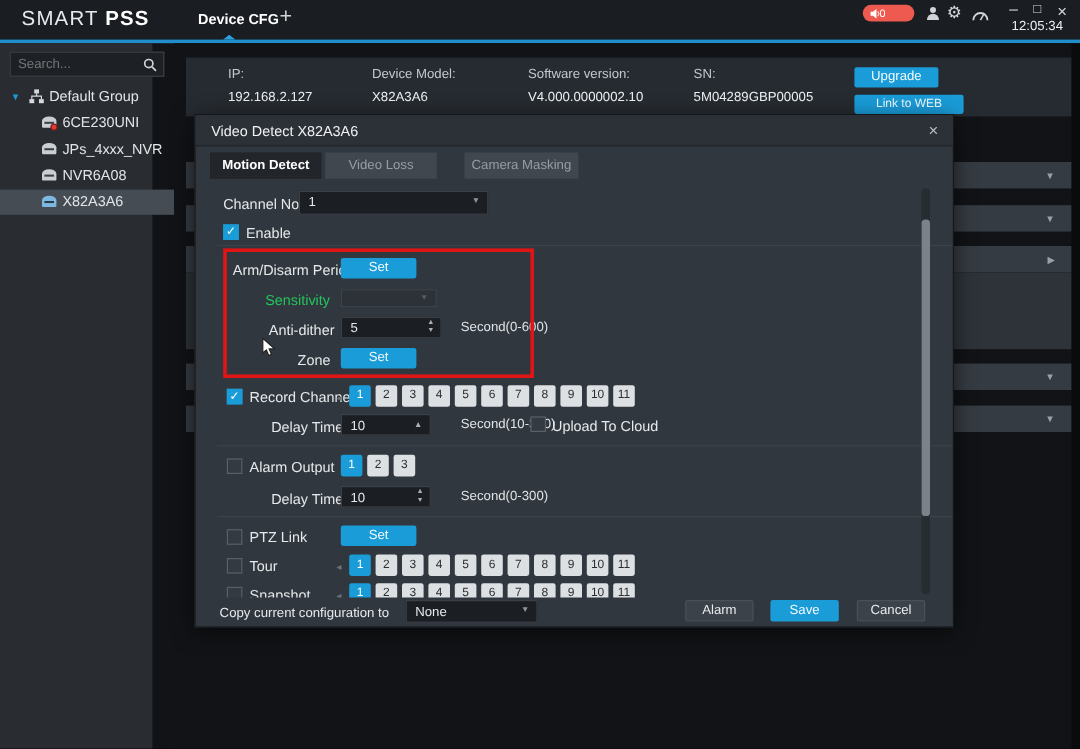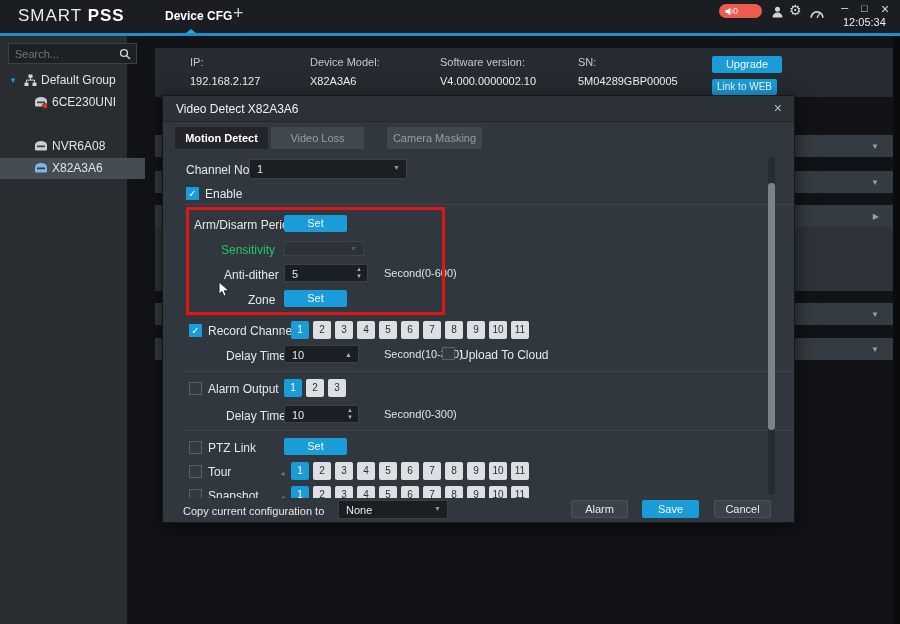--- a/index.html
+++ b/index.html
@@ -41,21 +41,21 @@
 
   
   .main { position:absolute; left:145px; top:36px; width:748px; height:588px; background:#111316; }
   .rightedge { position:absolute; left:893px; top:36px; width:7px; height:588px; background:#0a0b0d; }
   .infopanel { position:absolute; left:10px; top:12px; width:738px; height:49px; background:#262b31; }
   .info-label { position:absolute; top:8px; font-size:11px; color:#c3c8cc; }
   .info-value { position:absolute; top:27px; font-size:11px; color:#eef0f2; }
   .btn-blue { background:#1a9cd8; color:#f2fafe; border:none; text-align:center; border-radius:2px;
               font-size:11px; font-family:"Liberation Sans",sans-serif; }
   .upgrade { position:absolute; left:557px; top:8px; width:70px; height:17px; line-height:17px; }
-  .linkweb { position:absolute; left:557px; top:31px; width:65px; height:16px; line-height:16px; font-size:10px; }
+  .linkweb { position:absolute; left:557px; top:31px; width:91px; height:16px; line-height:16px; font-size:10px; }
 
   .acc-row { position:absolute; left:10px; width:738px; height:22px; background:#353b42; }
   .acc-caret { position:absolute; right:14px; top:7px; font-size:8px; color:#9aa0a6; }
   .acc-open { position:absolute; left:10px; width:738px; background:#2d3339; }
 
   
   .dialog { position:absolute; left:162px; top:95px; width:633px; height:428px; background:#31373e;
             border:1px solid #15171b; box-shadow:0 4px 18px rgba(0,0,0,.6); }
   .dlg-title { position:absolute; left:0; top:0; width:631px; height:26px; background:#2b3137;
                border-bottom:1px solid #22262b; }
@@ -170,20 +170,29 @@
     <div class="tree-row" style="top:56px;">
       <span class="dev-ico">
         <svg width="14" height="12" viewBox="0 0 14 11">
             <path d="M1 4.2a6 3.6 0 0 1 12 0V9a1 1 0 0 1-1 1H2a1 1 0 0 1-1-1z" fill="#c9ced2"></path>
             <rect x="3" y="5" width="8" height="1.7" fill="#3a4046"></rect>
           </svg>
       </span>
       <span class="badge"></span>
       <span class="tree-label" style="left:52px;">6CE230UNI</span>
     </div>
+    <div class="tree-row" style="top:78px;">
+      <span class="dev-ico">
+        <svg width="14" height="12" viewBox="0 0 14 11">
+            <path d="M1 4.2a6 3.6 0 0 1 12 0V9a1 1 0 0 1-1 1H2a1 1 0 0 1-1-1z" fill="#c9ced2"></path>
+            <rect x="3" y="5" width="8" height="1.7" fill="#3a4046"></rect>
+          </svg>
+      </span>
+      <span class="tree-label" style="left:52px;">JPs_4xxx_NVR</span>
+    </div>
     <div class="tree-row" style="top:100px;">
       <span class="dev-ico">
         <svg width="14" height="12" viewBox="0 0 14 11">
             <path d="M1 4.2a6 3.6 0 0 1 12 0V9a1 1 0 0 1-1 1H2a1 1 0 0 1-1-1z" fill="#c9ced2"></path>
             <rect x="3" y="5" width="8" height="1.7" fill="#3a4046"></rect>
           </svg>
       </span>
       <span class="tree-label" style="left:52px;">NVR6A08</span>
     </div>
     <div class="tree-row selected" style="top:122px;">

